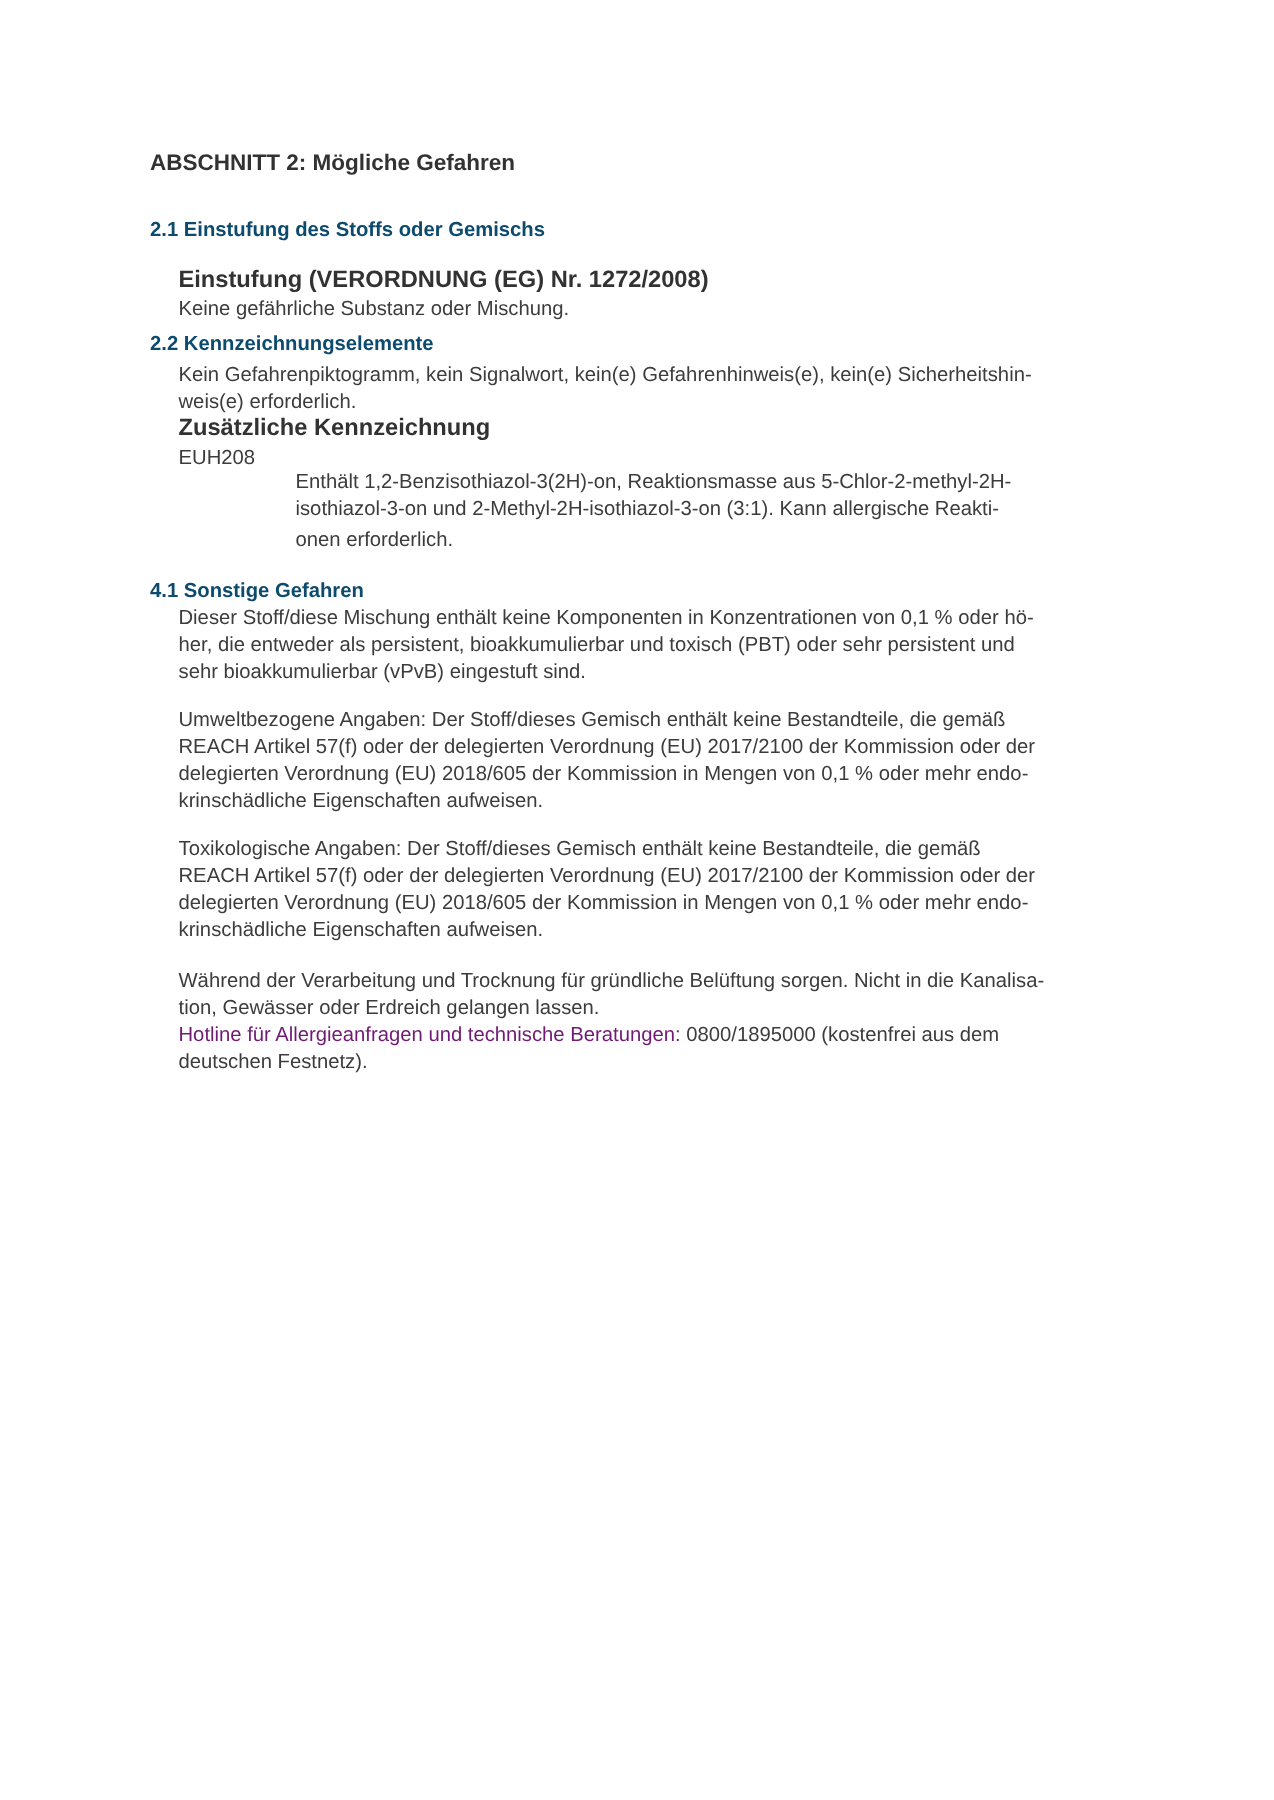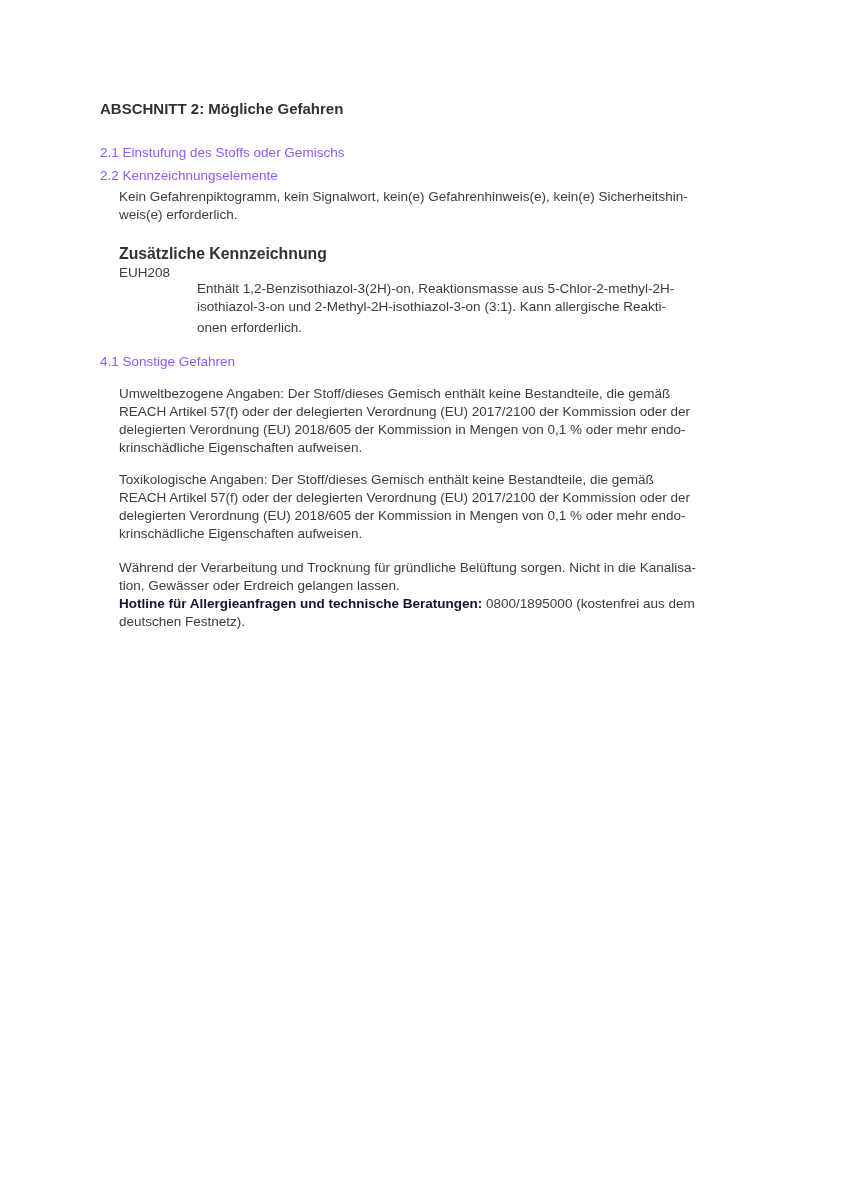--- a/index.html
+++ b/index.html
@@ -18,73 +18,78 @@
   }
   .section-title {
     font-size: 15px;
     line-height: 20px;
     font-weight: 700;
     color: #323232;
   }
   .sub-heading {
     font-size: 13.5px;
     line-height: 18px;
-    font-weight: 400;
-    color: #8b5cf6;
+    font-weight: 700;
+    color: #0c4a6e;
   }
   .block-title {
     font-weight: 700;
     color: #323232;
   }
-  .bold { font-weight: 700; color: #0f172a; }
+  .bold { font-weight: 400; color: #701a75; }
   .indent { margin-left: 19px; }
   .lines { white-space: pre; margin-top: 16px; }
   .euh-row { display: flex; }
   .euh-code { width: 78px; flex: 0 0 78px; }
   .euh-last { margin-left: 97px; }
   
   .mt-25 { margin-top: 25px; }
-  .mt-21 { margin-top: 21px; }
+  .mt-21 { }
   .mt-16 { margin-top: 16px; }
   .mt-14 { margin-top: 14px; }
   .mt-12 { margin-top: 12px; }
   .mt-10 { margin-top: 10px; }
   .mt-5  { margin-top: 5px; }
   .mt-3  { margin-top: 3px; }
   .mt-1  { margin-top: 1px; }
   .mt-0  { margin-top: 0; }
 </style>
 </head>
 <body>
 
 <div class="page">
 
   <h1 class="section-title">ABSCHNITT 2: Mögliche Gefahren</h1>
 
   <h2 class="sub-heading mt-25">2.1 Einstufung des Stoffs oder Gemischs</h2>
 
+  <h3 class="block-title indent mt-16">Einstufung (VERORDNUNG (EG) Nr. 1272/2008)</h3>
 
+  <p class="indent mt-1">Keine gefährliche Substanz oder Mischung.</p>
 
   <h2 class="sub-heading mt-5">2.2 Kennzeichnungselemente</h2>
 
 
   <p class="indent lines mt-3">Kein Gefahrenpiktogramm, kein Signalwort, kein(e) Gefahrenhinweis(e), kein(e) Sicherheitshin-
 weis(e) erforderlich.</p>
 
   <h3 class="block-title indent mt-21">Zusätzliche Kennzeichnung</h3>
 
   <div class="euh-row indent mt-1">
     <div class="euh-code">EUH208</div>
     <div class="lines">Enthält 1,2-Benzisothiazol-3(2H)-on, Reaktionsmasse aus 5-Chlor-2-methyl-2H-
 isothiazol-3-on und 2-Methyl-2H-isothiazol-3-on (3:1). Kann allergische Reakti-</div>
   </div>
   <p class="euh-last indent mt-3">onen erforderlich.</p>
 
   <h2 class="sub-heading mt-16">4.1 Sonstige Gefahren</h2>
 
+  <p class="indent lines mt-0">Dieser Stoff/diese Mischung enthält keine Komponenten in Konzentrationen von 0,1 % oder hö-
+her, die entweder als persistent, bioakkumulierbar und toxisch (PBT) oder sehr persistent und
+sehr bioakkumulierbar (vPvB) eingestuft sind.</p>
 
   <p class="indent lines mt-14">Umweltbezogene Angaben: Der Stoff/dieses Gemisch enthält keine Bestandteile, die gemäß
 REACH Artikel 57(f) oder der delegierten Verordnung (EU) 2017/2100 der Kommission oder der
 delegierten Verordnung (EU) 2018/605 der Kommission in Mengen von 0,1 % oder mehr endo-
 krinschädliche Eigenschaften aufweisen.</p>
 
   <p class="indent lines mt-14">Toxikologische Angaben: Der Stoff/dieses Gemisch enthält keine Bestandteile, die gemäß
 REACH Artikel 57(f) oder der delegierten Verordnung (EU) 2017/2100 der Kommission oder der
 delegierten Verordnung (EU) 2018/605 der Kommission in Mengen von 0,1 % oder mehr endo-
 krinschädliche Eigenschaften aufweisen.</p>

